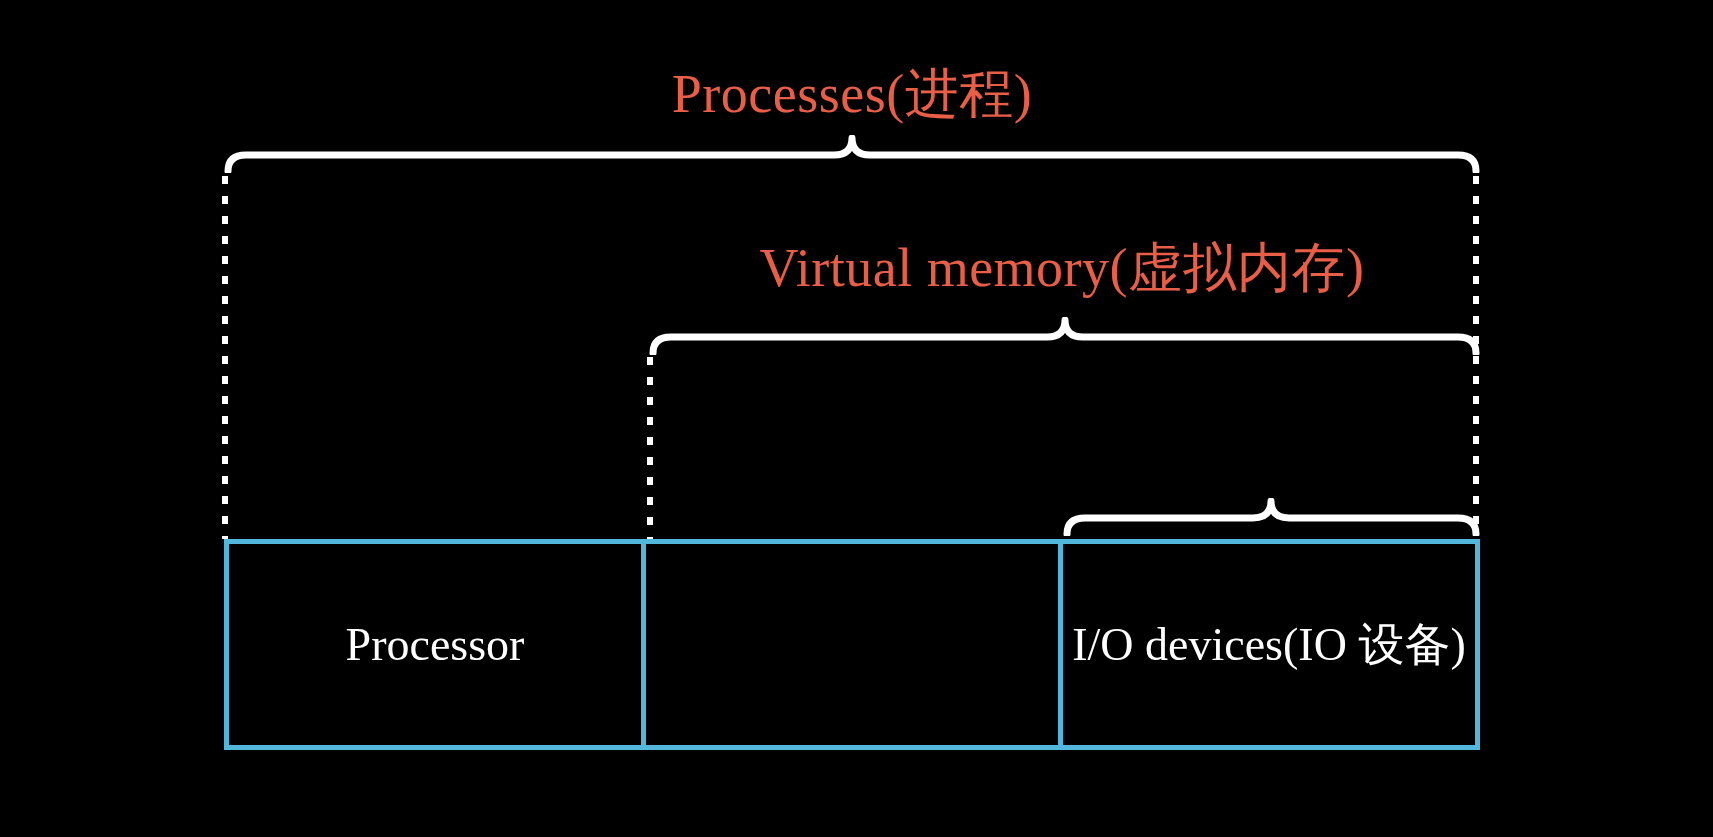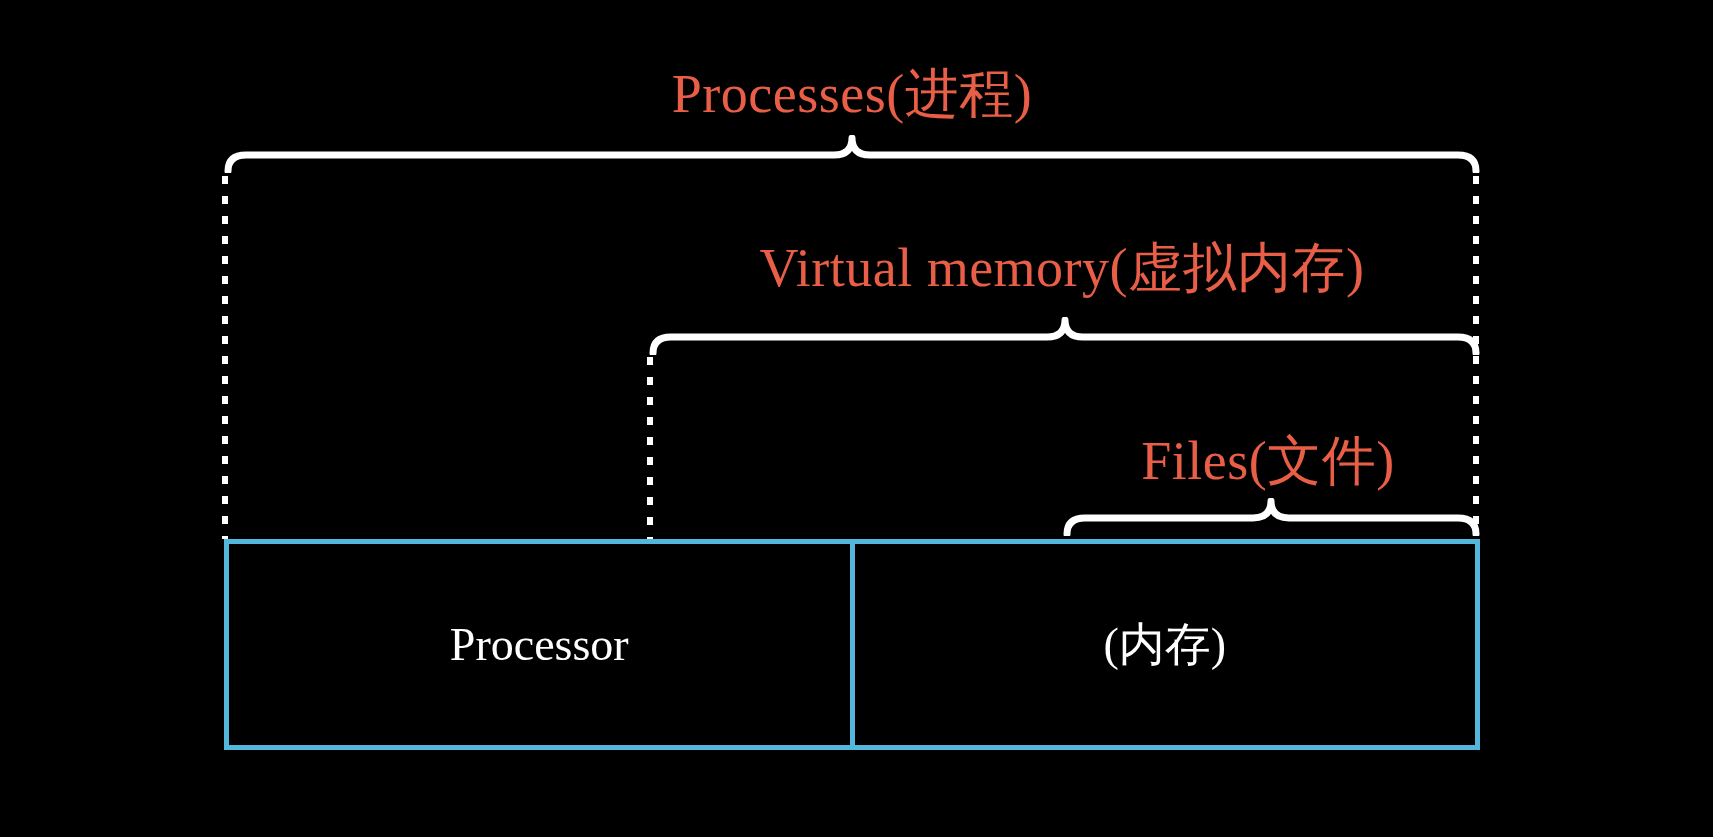--- a/index.html
+++ b/index.html
@@ -85,40 +85,42 @@
   </div>
 
   <div class="abs-label" style="left:1062px; top:232px;font-family:Liberation Serif, serif;">Virtual memory(虚拟内存)</div>
 
   <div class="brace" style="left:649px; top:317px;">
     <svg width="831" height="38" viewBox="0 0 831 38">
       <path d="M 4,36 Q 4,20 22,20 L 398,20 Q 416,20 416,3 Q 416,20 434,20 L 809,20 Q 827,20 827,36" fill="none" stroke="currentColor" stroke-width="7" stroke-linecap="round" stroke-linejoin="round"></path>
     </svg>
   </div>
 
-  <div class="abs-label" style="left:1268px; top:425px;">Files(文件)</div>
 
   <div class="brace" style="left:1063px; top:498px;">
     <svg width="417" height="38" viewBox="0 0 417 38">
       <path d="M 4,36 Q 4,20 22,20 L 190,20 Q 208,20 208,3 Q 208,20 226,20 L 395,20 Q 413,20 413,36" fill="none" stroke="currentColor" stroke-width="7" stroke-linecap="round" stroke-linejoin="round"></path>
     </svg>
   </div>
 
   <div class="dotted-v" style="left:222px; top:176px; height:363px;"></div>
 
   <div class="dotted-v" style="left:647px; top:357px; height:182px;"></div>
 
   <div class="dotted-v" style="left:1473px; top:176px; height:360px;"></div>
 
   <div class="hw-box">
 
     <div class="hw-cell">
       <span>Processor</span>
     </div>
 
     <div class="hw-cell">
-      <span>(内存)</span>
     </div>
 
+    <div class="hw-cell">
+      <span>I/O devices</span>
+      <span>(IO 设备)</span>
+    </div>
 
   </div>
 
 </div>
 
 </body></html>

